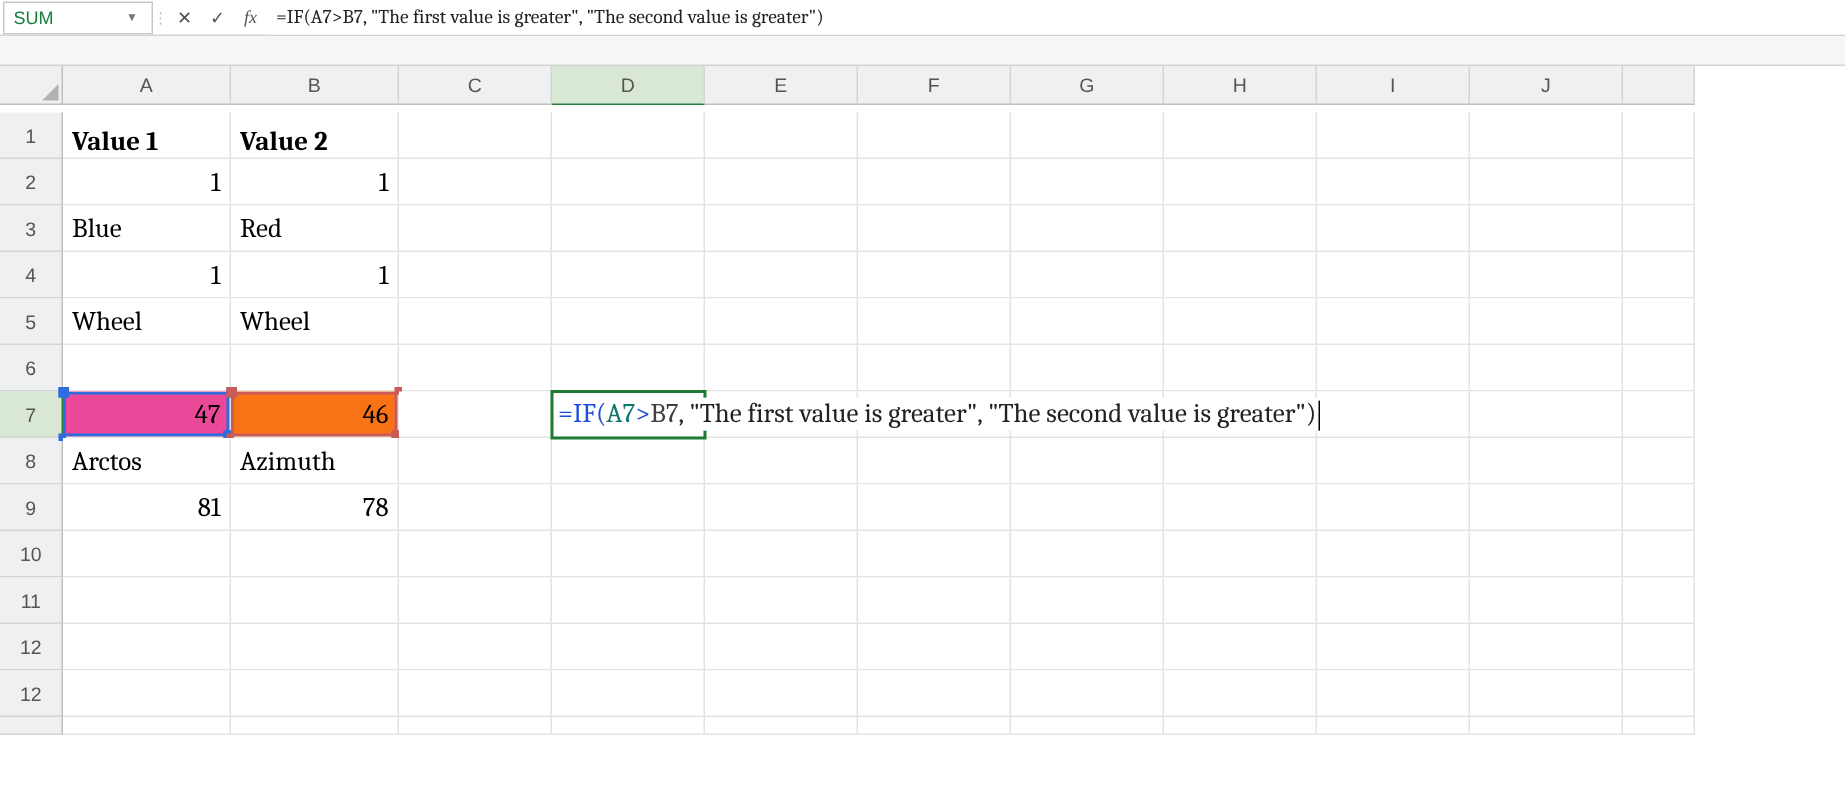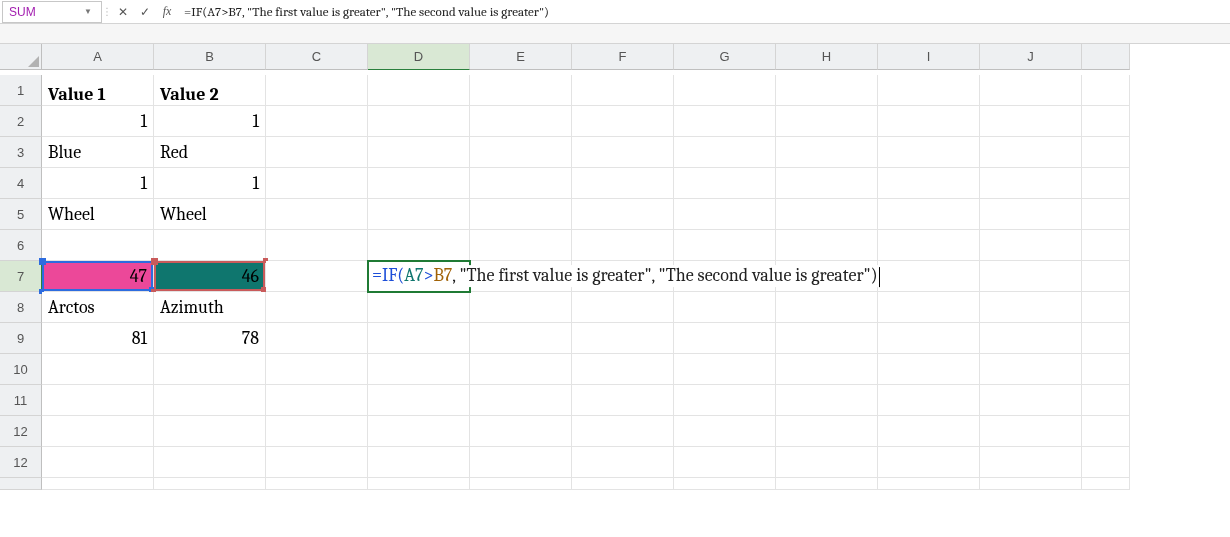--- a/index.html
+++ b/index.html
@@ -28,21 +28,21 @@
     width: 100px;
     height: 22px;
     border: 1px solid #c7c7c7;
     display: flex;
     align-items: center;
     padding: 0 6px;
     background: #fff;
     margin-left: 2px;
     position: relative;
   }
-  .name-box-text { flex: 1; color: #a21caf; }
+  .name-box-text { flex: 1; color: #15803d; }
   .name-box-arrow {
     width: 14px; height: 14px;
     display: flex; align-items: center; justify-content: center;
     color: #777;
     font-size: 8px;
   }
   .fbar-sep {
     width: 6px; height: 22px;
     display: flex; align-items: center; justify-content: center;
     color: #bbb;
@@ -133,21 +133,21 @@
   .cell.bold { font-weight: 700; font-family: Georgia, "Cambria", serif; align-items: flex-end;}
   .cell .txt { white-space: nowrap; }
 
   
   .ref-blue {
     box-shadow: inset 0 0 0 2px #2d6cdf;
     background: #ec4899;
   }
   .ref-red {
     box-shadow: inset 0 0 0 2px #c95b5b;
-    background: #0f766e;
+    background: #f97316;
   }
   .ref-blue::before,.ref-blue::after,
   .ref-red::before,.ref-red::after {
     content:"";position:absolute;width:5px;height:5px;background:inherit;border:1px solid;
   }
   .ref-blue::before{top:-3px;left:-3px;border-color:#2d6cdf;background:#2d6cdf}
   .ref-blue::after{bottom:-3px;right:-3px;border-color:#2d6cdf;background:#2d6cdf}
   .ref-red::before{top:-3px;left:-3px;border-color:#c95b5b;background:#c95b5b}
   .ref-red::after{bottom:-3px;right:-3px;border-color:#c95b5b;background:#c95b5b}
   .ref-corner-tr{position:absolute;top:-3px;right:-3px;width:5px;height:5px}
@@ -168,21 +168,21 @@
     top: 50%;
     transform: translateY(-50%);
     white-space: nowrap;
     font-family: "Cambria", Georgia, serif;
     font-size: 18px;
     background: #fff;
     padding-right: 2px;
   }
   .tok-fn { color:#1d4ed8 }
   .tok-ref-a { color:#0f766e }
-  .tok-ref-b { color:#a16207 }
+  .tok-ref-b { color:#404040 }
   .tok-str { color:#222 }
   .caret {
     display:inline-block;width:1px;height:20px;background:#000;vertical-align:middle;
     animation: blink 1s step-start infinite;
     margin-left:1px;
   }
   @keyframes blink { 50% { opacity:0 } }
 
 </style>
 </head>

